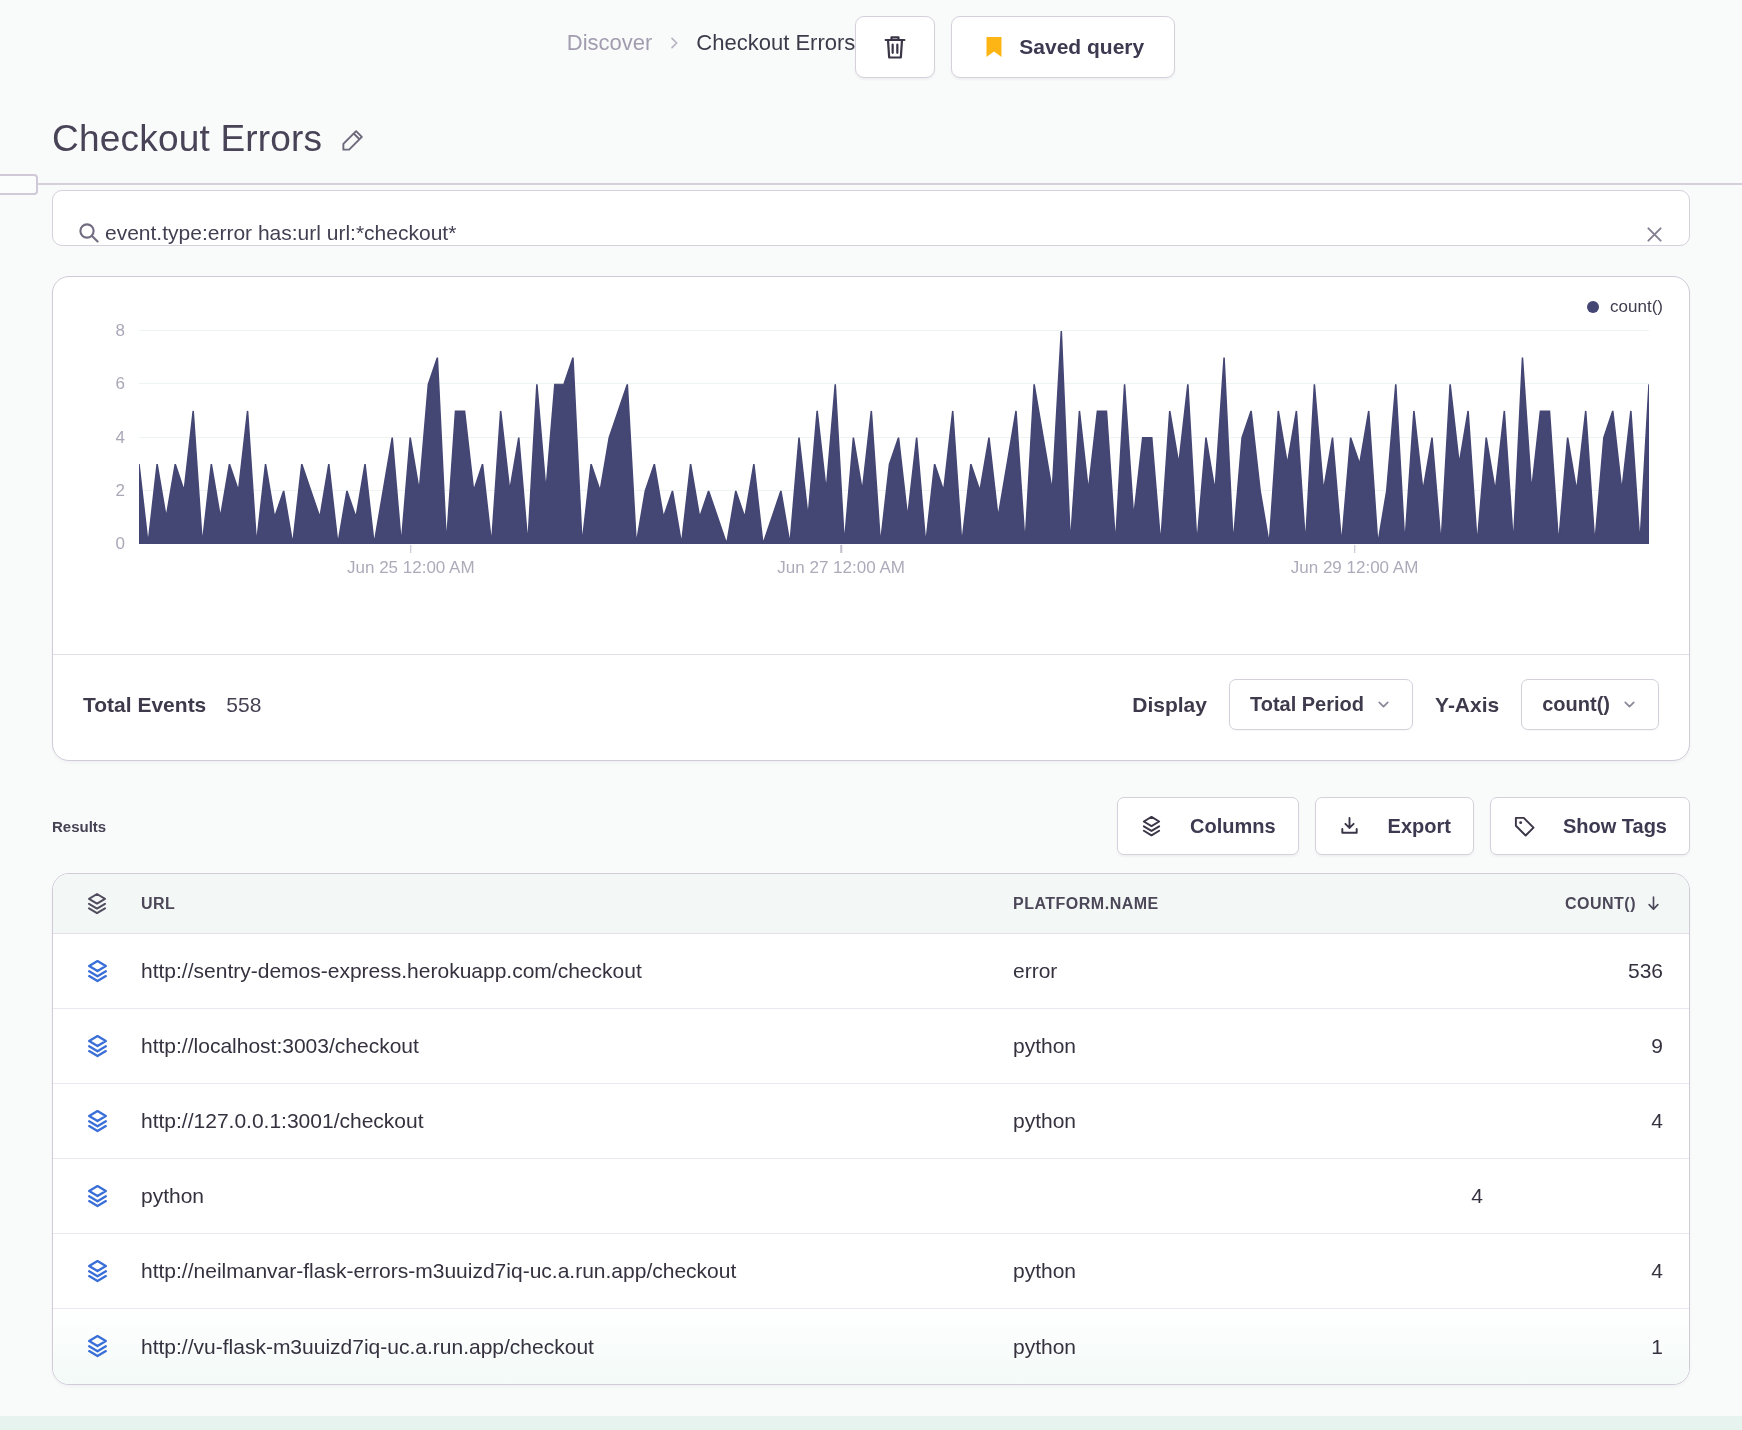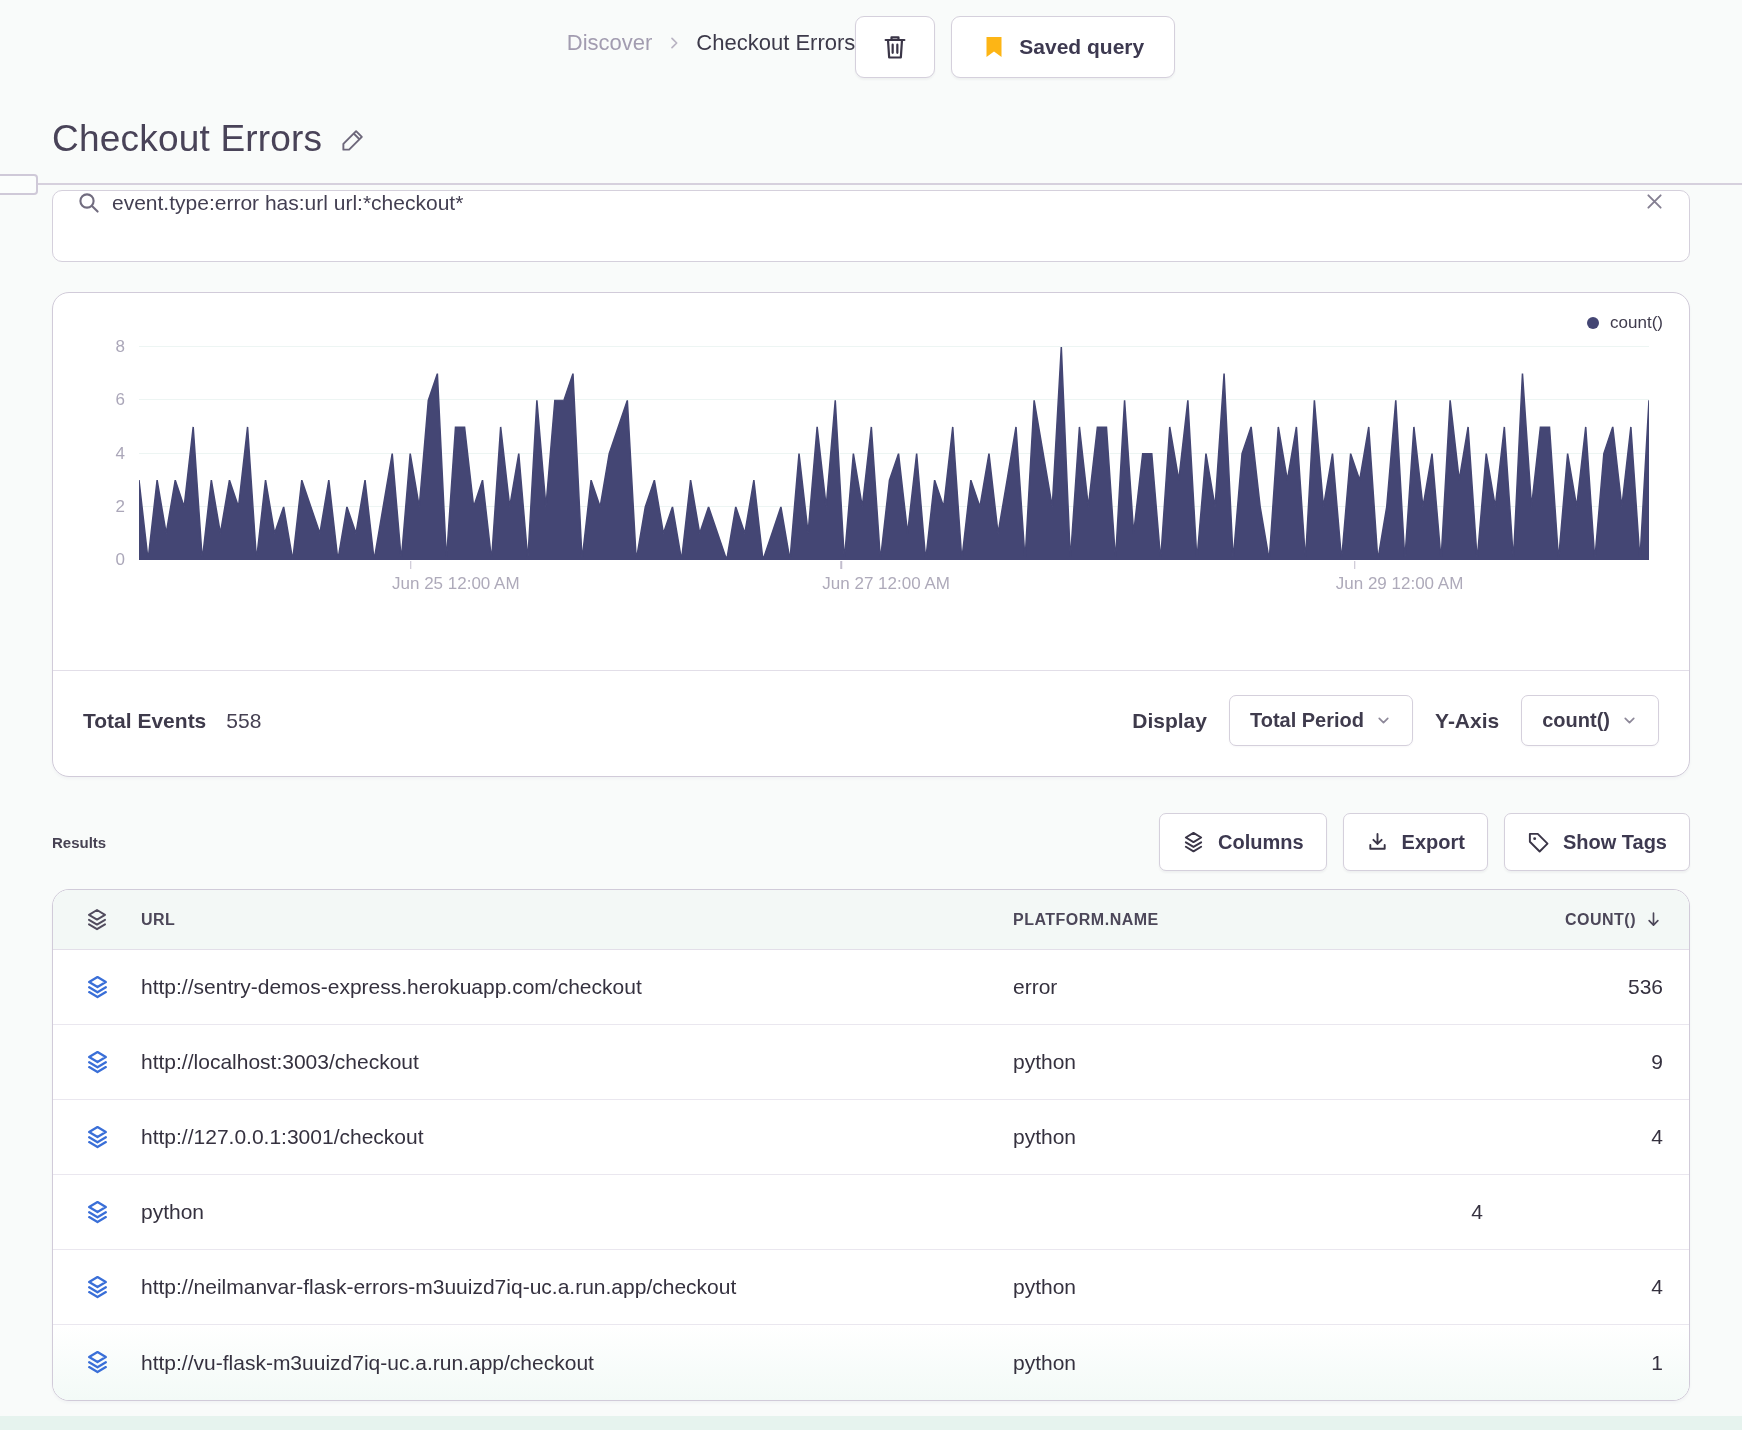--- a/index.html
+++ b/index.html
@@ -35,23 +35,23 @@
   .edit-pencil { color:#6d677a; cursor:pointer; }
 
   .page-divider { position:absolute; left:0; top:183px; width:1742px; border-top:2px solid #d6d0dd; }
   .divider-handle {
     position:absolute; left:0; top:174px; width:38px; height:21px;
     background:#fbfdfc; border:2px solid #cfc9d8; border-left:none; border-radius:0 4px 4px 0;
   }
 
   
   .search-bar {
-    margin-top:30px; height:72px; background:#fff;
+    margin-top:30px; height:56px; background:#fff;
     border:1.5px solid #d5d0dc; border-radius:10px;
-    display:flex; align-items:flex-start; padding:0 24px; gap:11px;
+    display:flex; align-items:flex-end; padding:0 24px; gap:4px;
   }
   .search-icon { color:#716c7f; }
   .search-input {
     flex:1; border:none; outline:none; font-family:inherit;
     font-size:21px; color:#433f52; background:transparent;
   }
   .clear-x { color:#847f92; cursor:pointer; }
 
   
   .panel {
@@ -71,21 +71,21 @@
   .y-label {
     position:absolute; left:-52px; width:38px; text-align:right;
     font-size:17px; color:#aba7b9; transform:translateY(50%);
   }
   .yl-0{bottom:0;} .yl-1{bottom:25%;} .yl-2{bottom:50%;} .yl-3{bottom:75%;} .yl-4{bottom:100%;}
   .area-svg { position:absolute; left:0; right:0; bottom:0; width:100%; height:100%; }
   .x-axis { position:relative; height:40px; }
   .x-tick { position:absolute; top:1px; width:1.5px; height:8px; background:#c2bdcd; transform:translateX(-50%); }
   .x-label {
     position:absolute; top:14px; transform:translateX(-50%);
-    font-size:17px; color:#aeaaba; white-space:nowrap;margin-left:45px;
+    font-size:17px; color:#aeaaba; white-space:nowrap;
   }
   .chart-footer-spacer { height:70px; }
   .chart-footer {
     border-top:1.5px solid #e2dee8;
     display:flex; justify-content:space-between; align-items:center;
     padding:24px 30px 30px 30px;
   }
   .total-events { display:flex; align-items:baseline; gap:20px; font-size:21px; }
   .total-events-label { font-weight:700; color:#3e3a4b; }
   .total-events-value { color:#464153; }
@@ -96,21 +96,21 @@
     display:flex; align-items:center; gap:11px; padding:13px 20px;
     font-size:20px; font-weight:600; color:#3f3b4d; cursor:pointer;
     box-shadow:0 1px 2px rgba(60,50,80,.04);
   }
   .dropdown .chev { color:#8d8899; }
 
   
   .results-row { margin-top:36px; display:flex; justify-content:space-between; align-items:center; }
   .results-heading { font-size:15px; font-weight:700; color:#474253; }
   .results-actions { display:flex; gap:16px; }
-  .btn-small { height:58px; padding:0 22px; font-size:20px; gap:13px; border-radius:7px; }
+  .btn-small { height:58px; padding:0 22px; font-size:20px; gap:27px; border-radius:7px; }
 
   .table-panel { margin-top:18px; overflow:hidden; }
   .tgrid { display:grid; grid-template-columns:88px minmax(0,1fr) 470px 180px; align-items:center; padding-right:26px; }
   .thead {
     background:#f3f8f6; border-bottom:1.5px solid #e3dfe9; height:60px;
     font-size:16px; font-weight:700; color:#4c4759; letter-spacing:.5px;
   }
   .th { display:flex; align-items:center; gap:8px; cursor:pointer; }
   .th-count { justify-content:flex-end; }
   .thead-icon { justify-self:center; color:#514c5e; cursor:pointer; }

